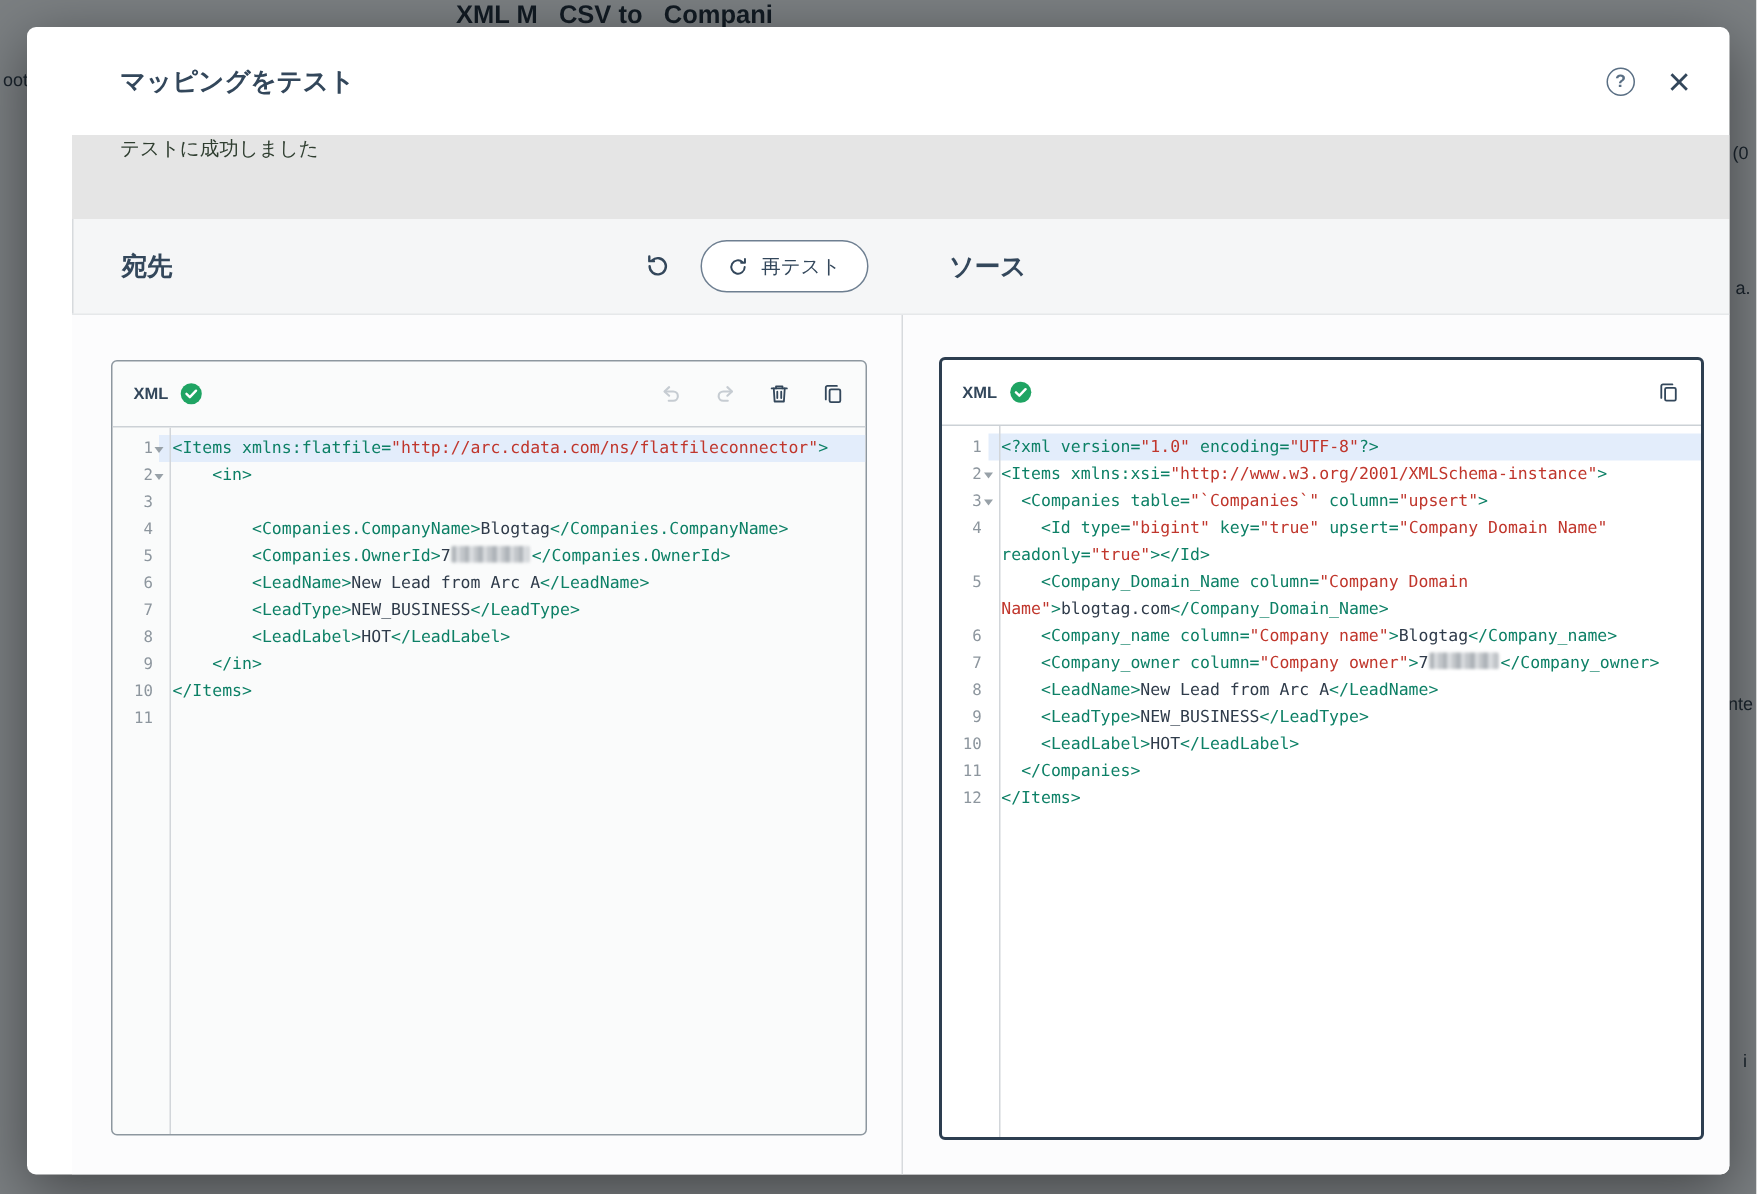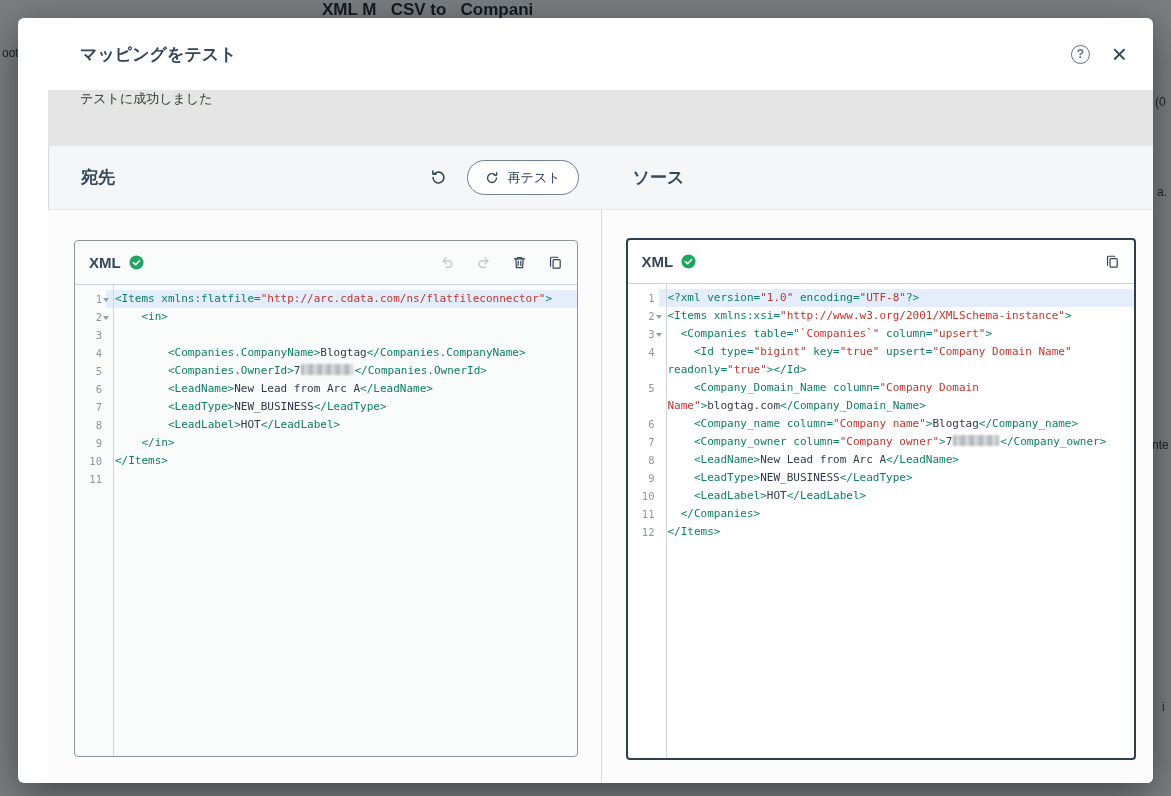--- a/index.html
+++ b/index.html
@@ -6,21 +6,21 @@
   html,body { margin:0; padding:0; }
   body {
     width:1171px; height:796px; position:relative; overflow:hidden;
     background:#ffffff;
     font-family:"Liberation Sans", sans-serif;
     color:#33475b;
   }
 
   
   .backdrop { position:absolute; inset:0; background:#ffffff; }
-  .bg-heading { position:absolute; left:322px; top:0px; font-size:17px; font-weight:700; color:#17222e; white-space:pre; }
+  .bg-heading { position:absolute; left:304px; top:0px; font-size:17px; font-weight:700; color:#17222e; white-space:pre; }
   .bg-frag { position:absolute; font-size:12px; color:#2a3744; white-space:pre; }
   .overlay { position:absolute; inset:0; background:rgba(15,22,28,0.55); }
 
   
   .modal {
     position:absolute; left:18px; top:18px; width:1135px; height:765px;
     background:#ffffff; border-radius:6px; overflow:hidden;
     box-shadow:0 10px 40px rgba(0,0,0,0.45);
     display:flex; flex-direction:column;padding-left:30px;
   }
@@ -57,21 +57,21 @@
   
   .panels { flex:1; display:flex; background:#fcfcfd; position:relative; }
   .panel { width:50%; position:relative; }
   .panel.right { border-left:1px solid #d7dadd; }
 
   .editor { position:absolute; border-radius:4px; display:flex; flex-direction:column; overflow:hidden; }
   .editor.source { left:26px; right:23px; top:30px; bottom:26px; border:1px solid #8d979f; background:#fafbfb; }
   .editor.dest   { left:24px; right:17px; top:28px; bottom:23px; border:2px solid #2d3e50; background:#ffffff; }
 
   .editor-toolbar { flex:none; height:44px; display:flex; align-items:center; gap:8px; padding:0 14px; border-bottom:1px solid #ccd1d6; }
-  .lang-label { font-size:15px; font-weight:700; color:#33475b; }
+  .lang-label { font-size:11px; font-weight:700; color:#33475b; }
   .check-circle { width:15px; height:15px; display:block; }
   .editor-tools { margin-left:auto; display:flex; align-items:center; gap:21px; }
 
   .code { flex:1; position:relative; overflow:hidden; padding-top:5px;
     font-family:"DejaVu Sans Mono", monospace; font-size:11px; line-height:18px; }
   .code::before { content:""; position:absolute; left:38px; top:0; bottom:0; width:1px; background:#d2d6da; }
   .code-row { display:flex; height:18px; }
   .ln { flex:none; width:31px; padding-right:4px; text-align:right; color:#8d969e;
         font-size:10.5px; position:relative; }
   .ln.fold::after {
@@ -89,21 +89,21 @@
     display:inline-block; height:11px; margin:0 1px; transform:translateY(1px);
     background:repeating-linear-gradient(90deg,#aeb3b8 0 3px,#d9dcdf 3px 6px,#c2c6ca 6px 9px);
     filter:blur(1.2px); border-radius:1px;
   }
 </style>
 </head>
 <body>
 
 <div class="backdrop">
   <span class="bg-heading">XML M   CSV to   Compani</span>
-  <span><span class="bg-frag" style="left: 2px; top: 12px; margin-top: 34px;">oot</span><span class="bg-frag" style="left: 1155px; top: 95px;">(0</span><span class="bg-frag" style="left: 1157px; top: 185px;">a.</span><span class="bg-frag" style="left: 1152px; top: 438px;">nte</span><span class="bg-frag" style="left: 1162px; top: 700px;">i</span></span>
+  <span><span class="bg-frag" style="left: 2px; top: 12px; margin-top: 34px;">oot</span><span class="bg-frag" style="left: 1155px; top: 95px;">(0</span><span class="bg-frag" style="left: 1157px; top: 185px;">a.</span><span class="bg-frag" style="left: 1152px; top: 462px;">nte</span><span class="bg-frag" style="left: 1162px; top: 700px;">i</span></span>
 </div>
 <div class="overlay"></div>
 
 <div class="modal">
 
   <div class="modal-header">
     <div class="modal-title">マッピングをテスト</div>
     <div class="header-actions">
       <div class="help-icon">?</div>
       <div class="close-icon">×</div>

